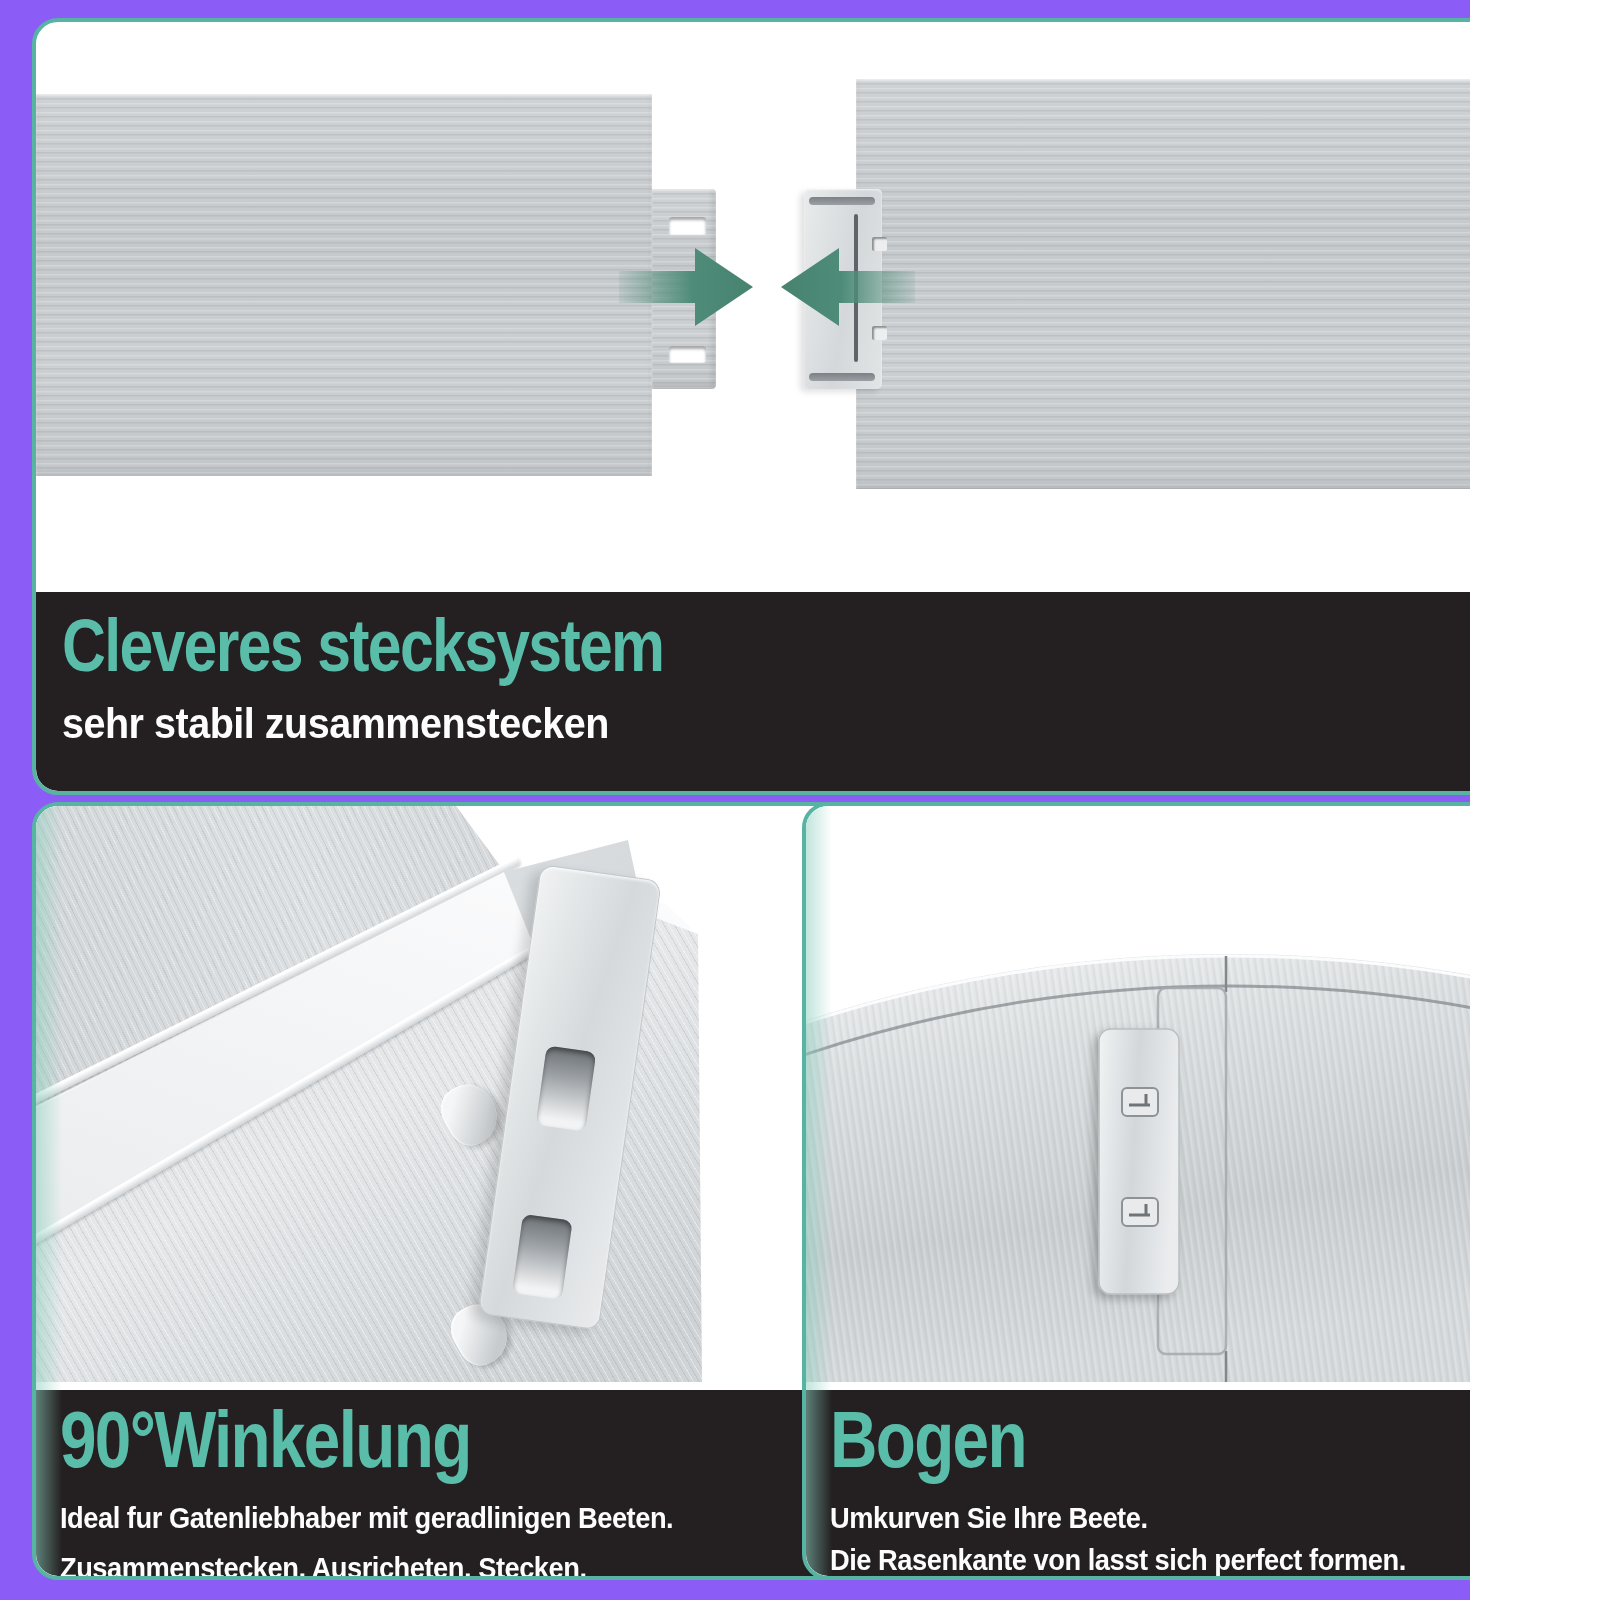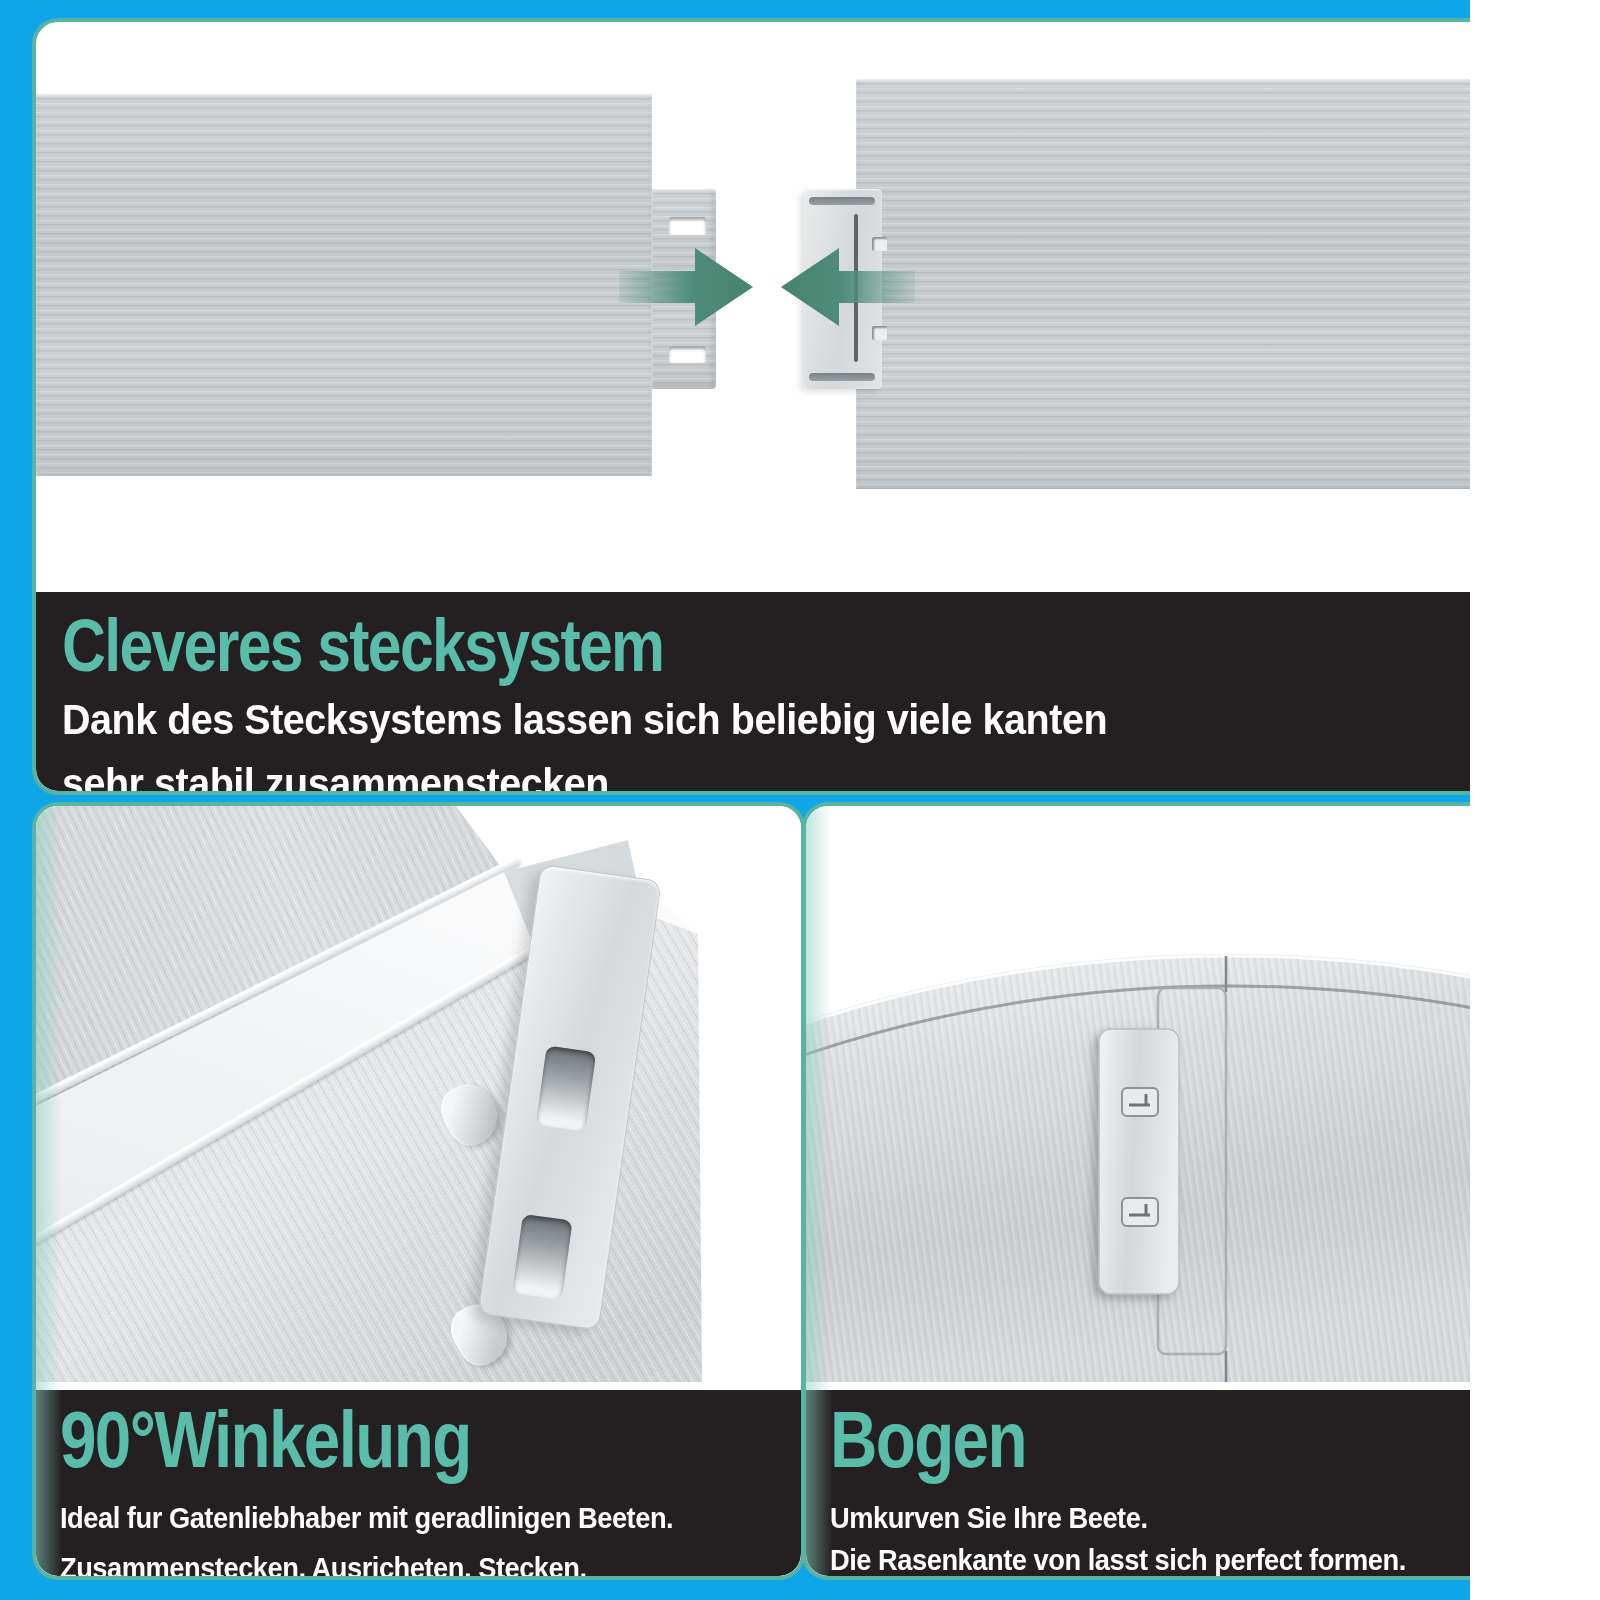--- a/index.html
+++ b/index.html
@@ -1,22 +1,22 @@
 <!DOCTYPE html>
 <html><head>
 <meta charset="utf-8">
 <style>
   html,body{margin:0;padding:0;background:#ffffff;}
-  .stage{position:relative;width:1470px;height:1600px;background:#0ea5e9;overflow:hidden;
+  .stage{position:relative;width:1470px;height:1600px;background:#8b5cf6;overflow:hidden;
          font-family:"Liberation Sans","DejaVu Sans",sans-serif;}
 
   
   .tealbox{position:absolute;background:#ffffff;border:4px solid #57b3a2;border-radius:26px;overflow:hidden;}
   .top-box{left:32px;top:18px;width:1538px;height:769px;}
-  .panel-left{left:32px;top:802px;width:765px;height:770px;}
+  .panel-left{left:32px;top:802px;width:765px;height:770px;padding-left:43px;}
   .panel-right{left:802px;top:802px;width:766px;height:770px;}
 
   
   .banner{position:absolute;left:0;right:0;bottom:0;background:#242021;border-radius:0 0 22px 22px;color:#ffffff;}
   .top-banner{height:199px;padding:14px 0 0 26px;box-sizing:border-box;}
   .p-banner{height:186px;padding:6px 0 0 24px;box-sizing:border-box;}
   .h-teal{display:inline-block;color:#5abda9;font-weight:700;letter-spacing:-2px;
           transform:scaleX(.82);transform-origin:left center;white-space:nowrap;}
   .top-banner .h-teal{font-size:74px;line-height:80px;}
   .p-banner .h-teal{font-size:80px;line-height:88px;}
@@ -126,21 +126,20 @@
           <stop offset="0" stop-color="#4e8c79" stop-opacity="0.12"></stop>
           <stop offset="0.55" stop-color="#4e8c79"></stop>
           <stop offset="1" stop-color="#47836f"></stop>
         </linearGradient>
       </defs>
       <polygon points="134,23 58,23 58,0 0,39 58,78 58,55 134,55" fill="url(#agl)"></polygon>
     </svg>
 
     <div class="banner top-banner">
       <div class="h-teal">Cleveres stecksystem</div>
-      <div class="btext"><span>Dank des Stecksystems lassen sich beliebig viele kanten</span></div>
       <div class="btext" style="margin-top:12px;"><span>sehr stabil zusammenstecken</span></div>
     </div>
   </div>
 
   <div class="tealbox panel-left">
     <div class="photo">
       <div class="shape lp-back"></div>
       <div class="lp-rim lp-backrim"></div>
       <div class="shape lp-inner"></div>
       <div class="shape lp-endtab"></div>

